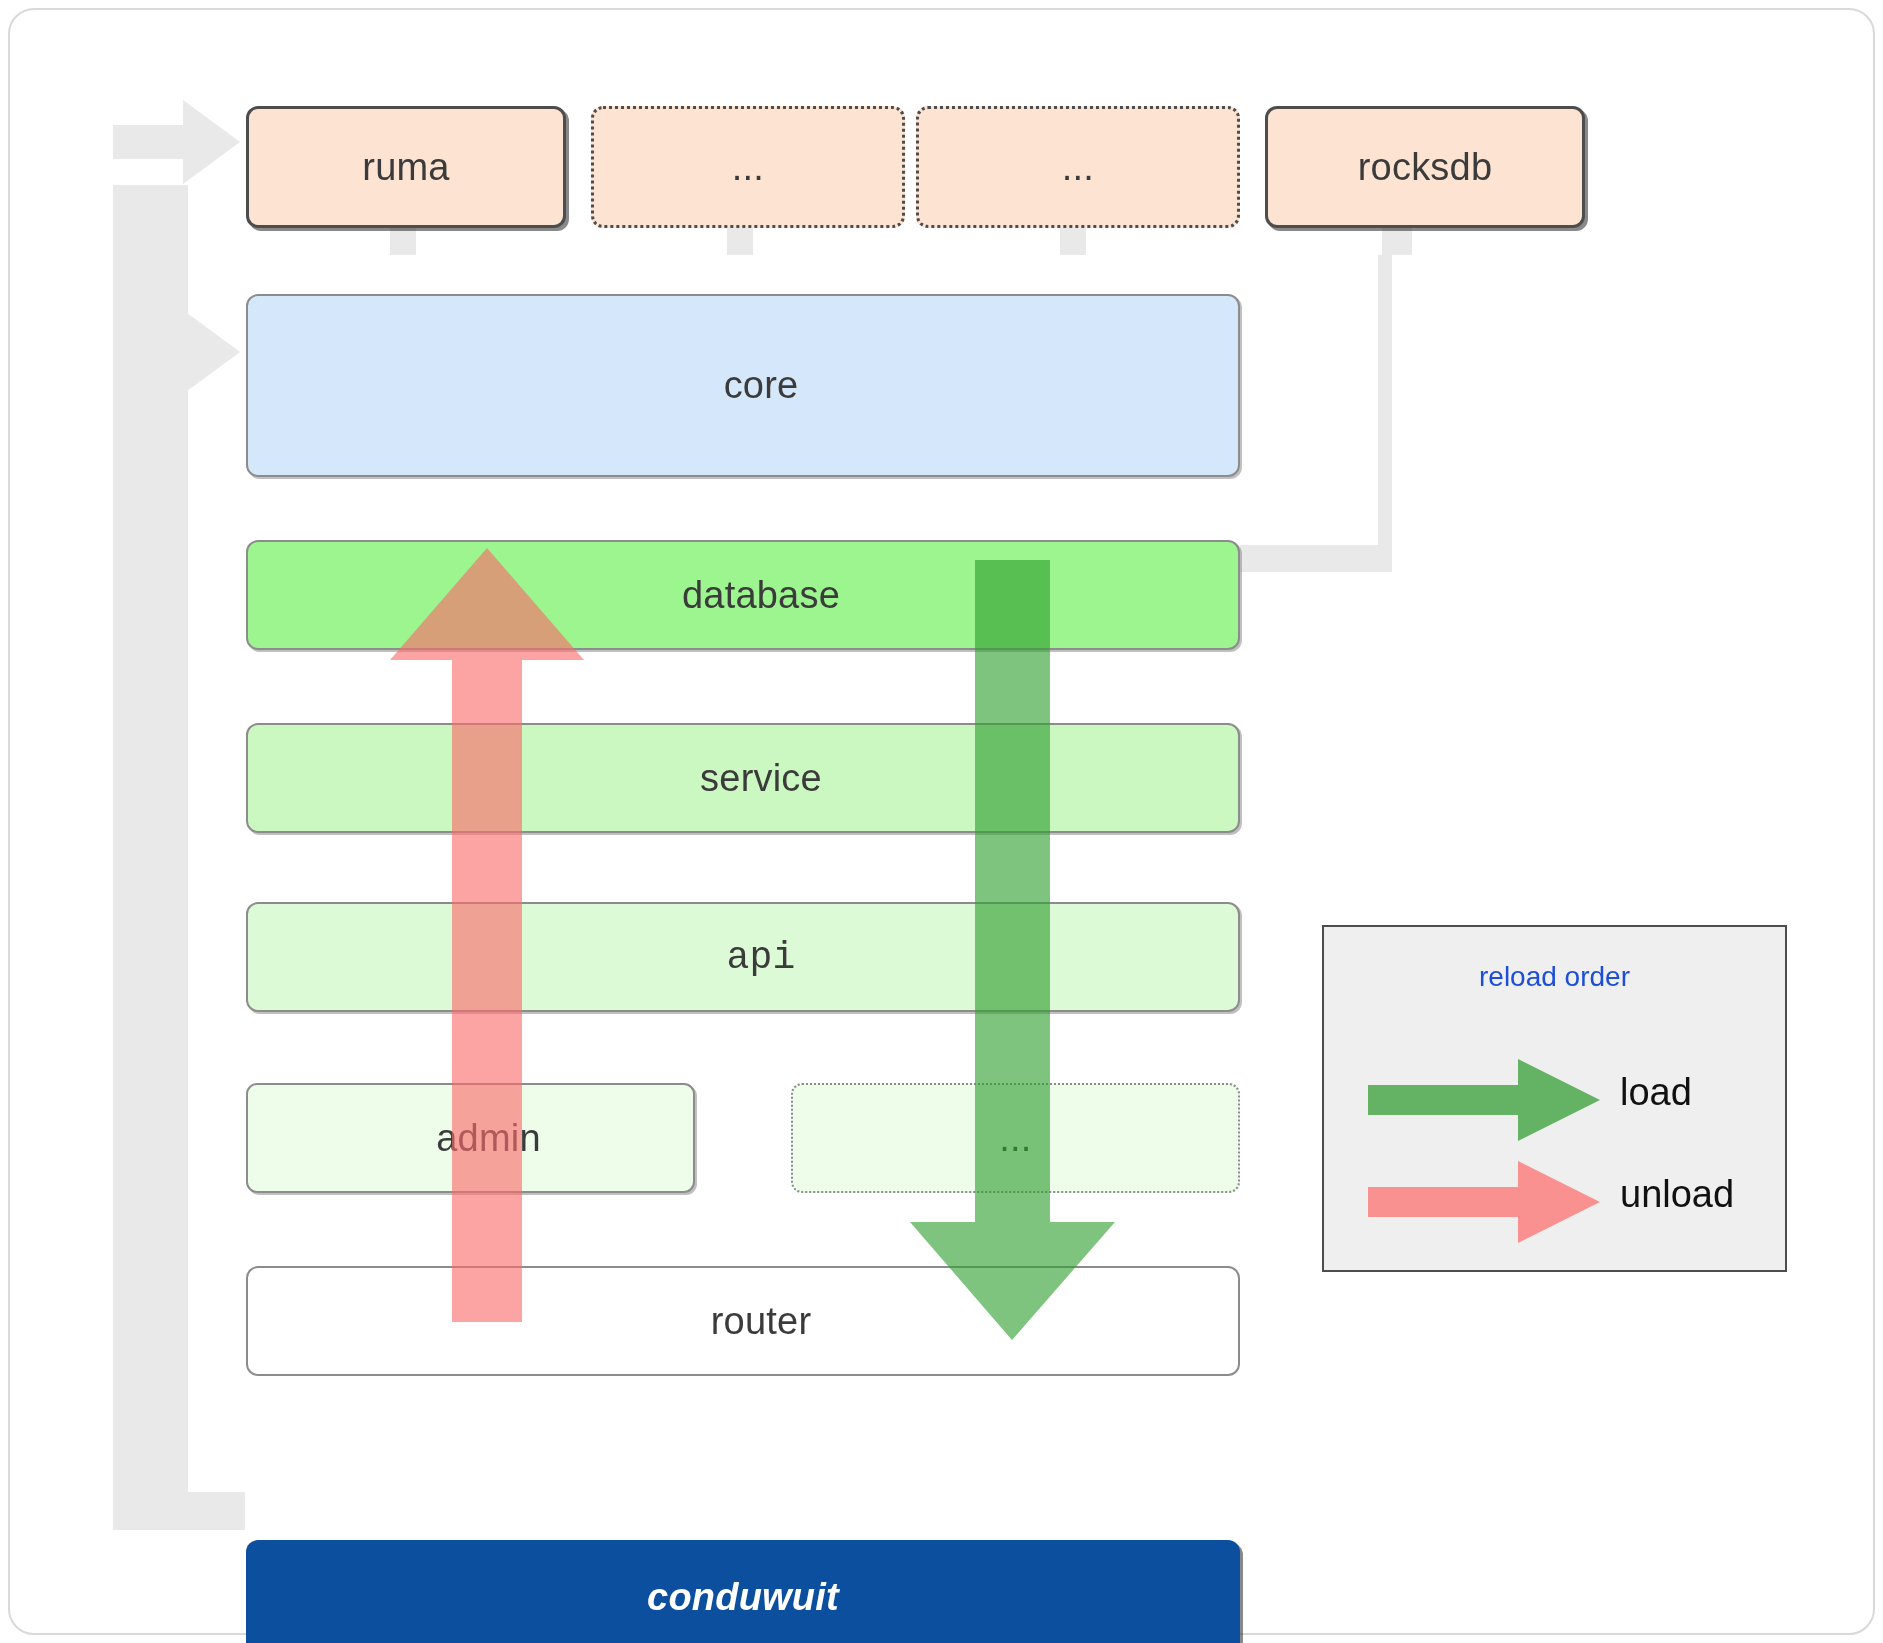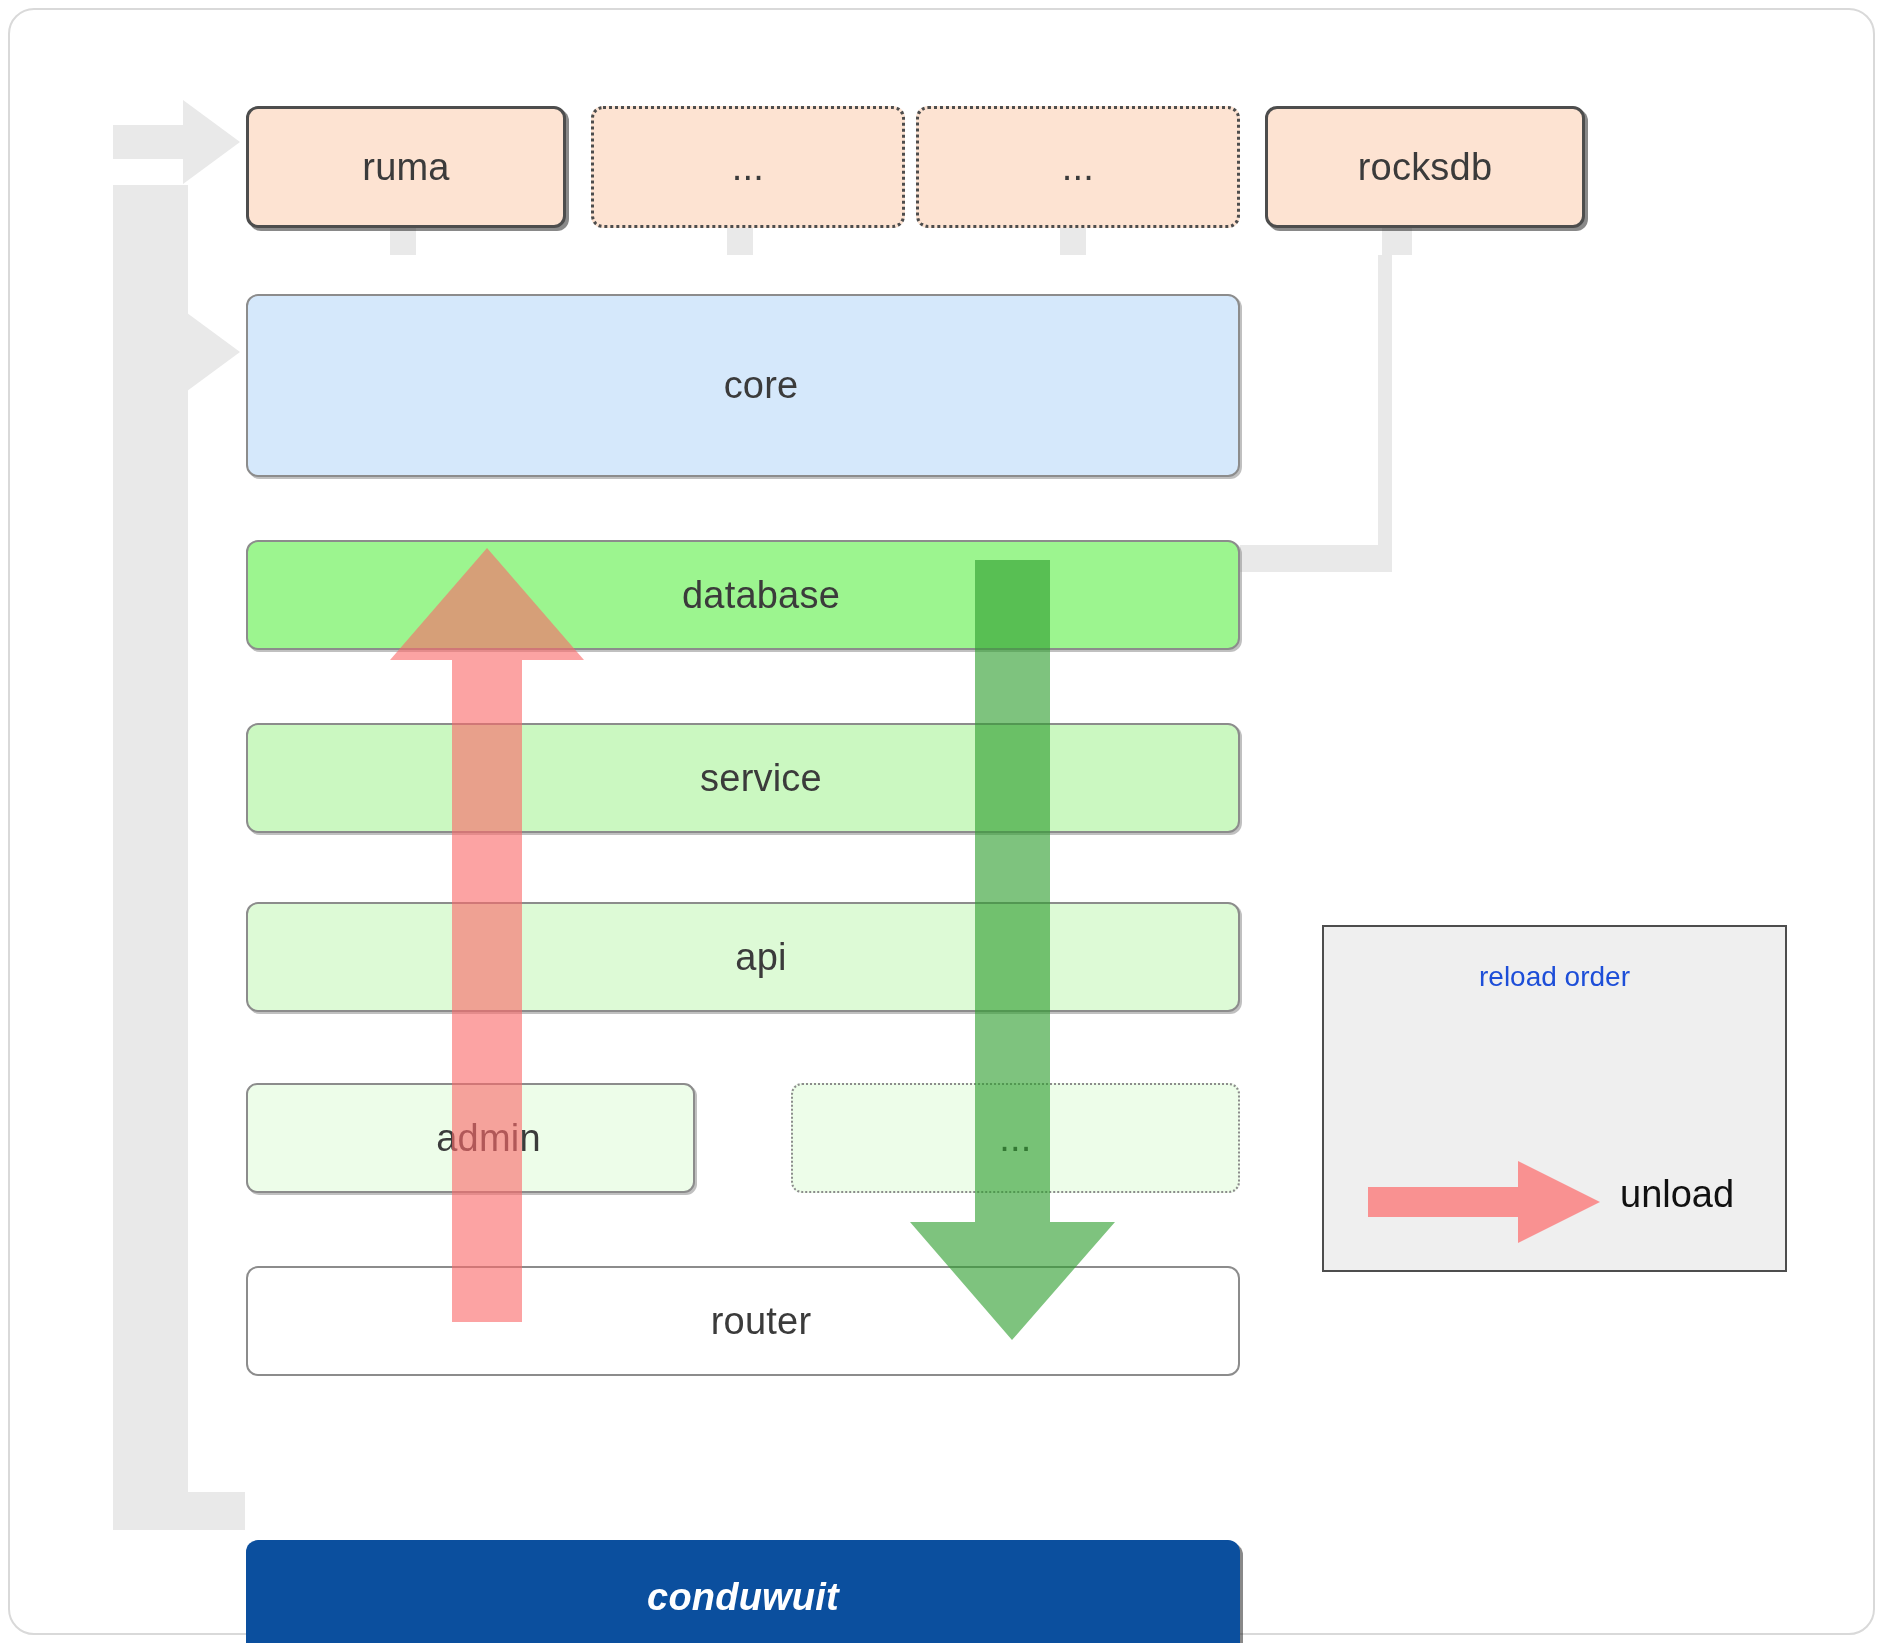--- a/index.html
+++ b/index.html
@@ -127,21 +127,21 @@
   <div class="node blue solid-gray shadow-soft" style="left:246px; top:266px; width:994px; height:183px;">
     <span>core</span>
   </div>
 
   <div class="node g1 solid-gray shadow-soft" style="left:246px; top:512px; width:994px; height:110px;">
     <span>database</span>
   </div>
   <div class="node g2 solid-gray shadow-soft" style="left:246px; top:695px; width:994px; height:110px;">
     <span>service</span>
   </div>
-  <div class="node g3 solid-gray shadow-soft" style="left:246px; top:874px; width:994px; height:110px;">
+  <div class="node g3 solid-gray shadow-soft" style="left:246px; top:874px; width:994px; height:110px;font-family:Liberation Mono, monospace;">
     <span>api</span>
   </div>
 
   <div class="node g4 solid-gray shadow-soft" style="left:246px; top:1055px; width:449px; height:110px;">
     <span>admin</span>
   </div>
   <div class="node g4 dotted-gray" style="left:791px; top:1055px; width:449px; height:110px;">
     <span>...</span>
   </div>
 
@@ -160,20 +160,26 @@
     </g>
 
     <g opacity="0.62">
       <path d="M975,560 L1050,560 L1050,1222 L1115,1222 L1012,1340 L910,1222 L975,1222 Z" fill="#2f9e2f"></path>
     </g>
   </svg>
 
   <div class="legend">
     <div class="legend-title">reload order</div>
 
+    <div class="legend-row r1">
+      <svg class="legend-arrow" viewBox="0 0 240 90" xmlns="http://www.w3.org/2000/svg">
+        <path d="M0,30 L150,30 L150,4 L232,45 L150,86 L150,60 L0,60 Z" fill="#5cae5c" opacity="0.95"></path>
+      </svg>
+      <span class="legend-label">load</span>
+    </div>
 
     <div class="legend-row r2">
       <svg class="legend-arrow" viewBox="0 0 240 90" xmlns="http://www.w3.org/2000/svg">
         <path d="M0,30 L150,30 L150,4 L232,45 L150,86 L150,60 L0,60 Z" fill="#f98b8b" opacity="0.95"></path>
       </svg>
       <span class="legend-label">unload</span>
     </div>
   </div>
 
 </div>

